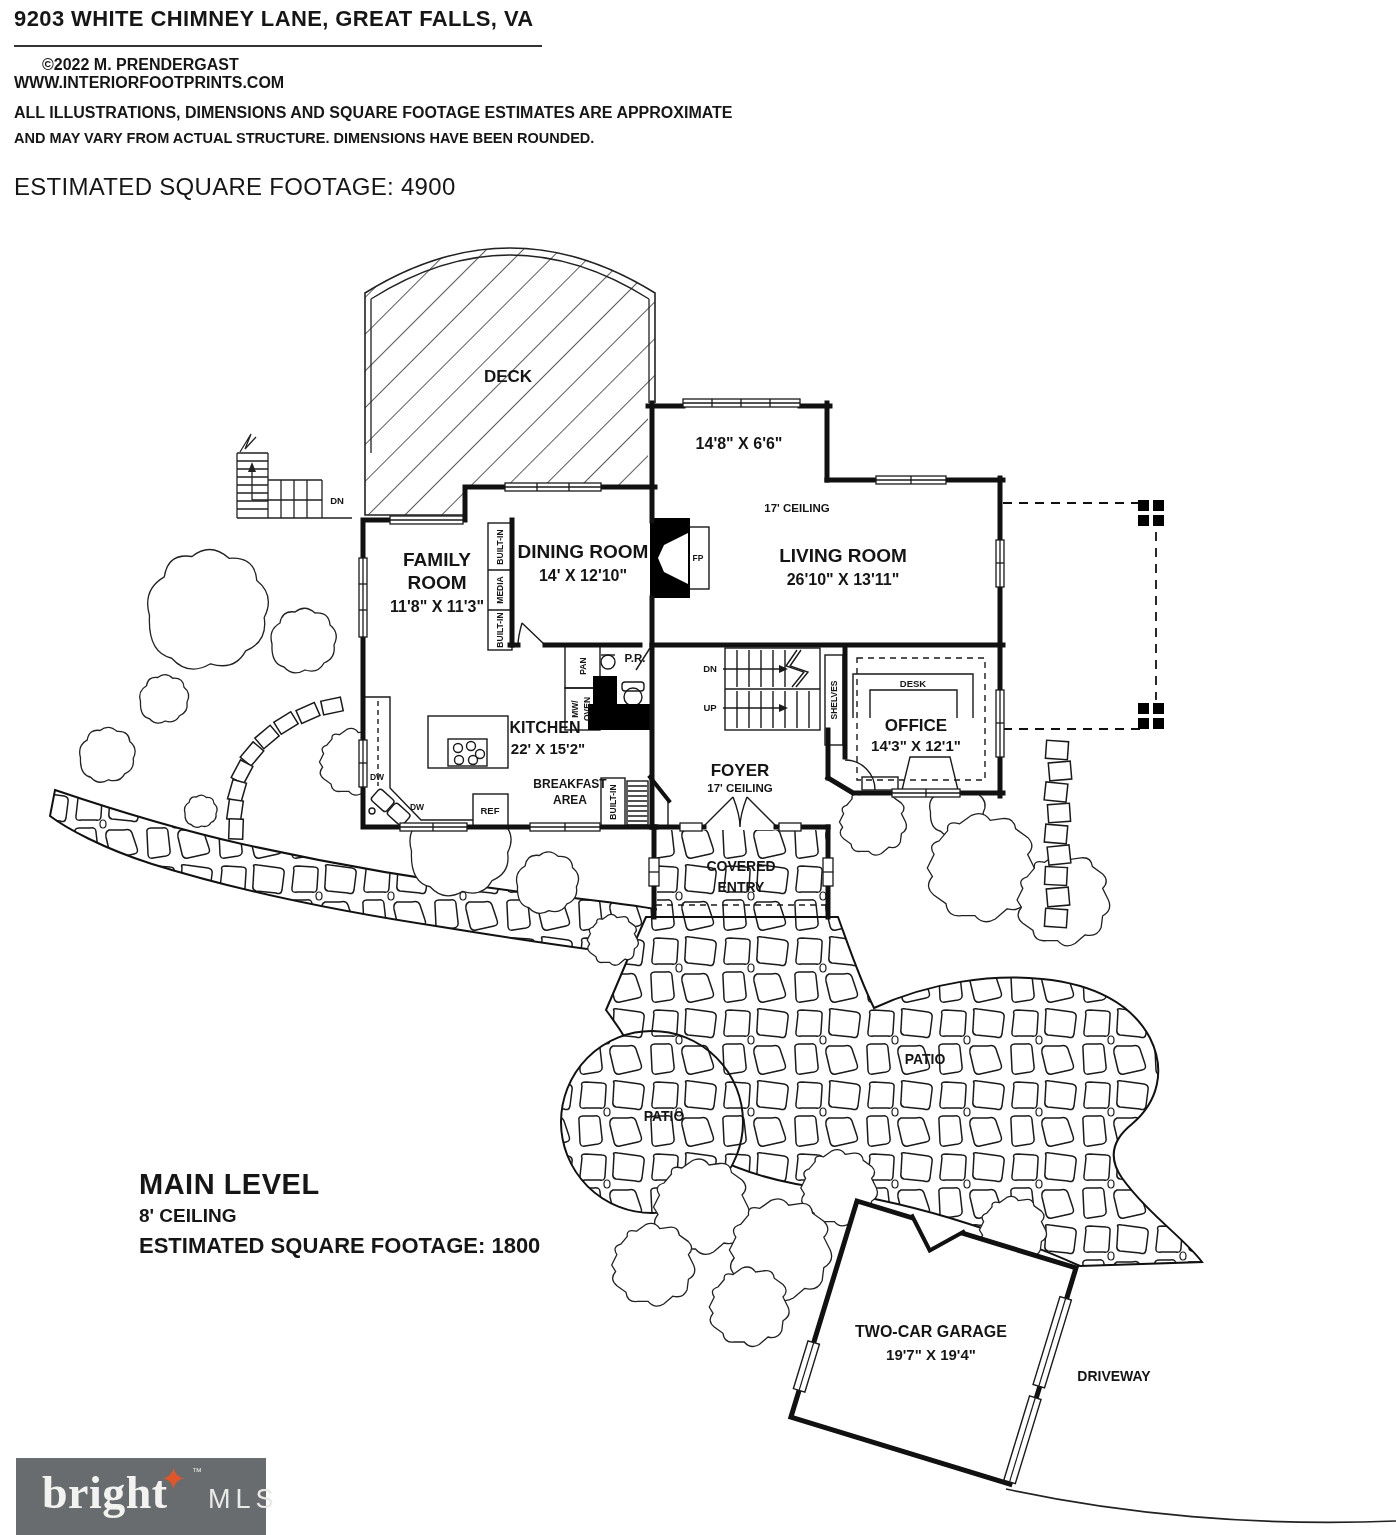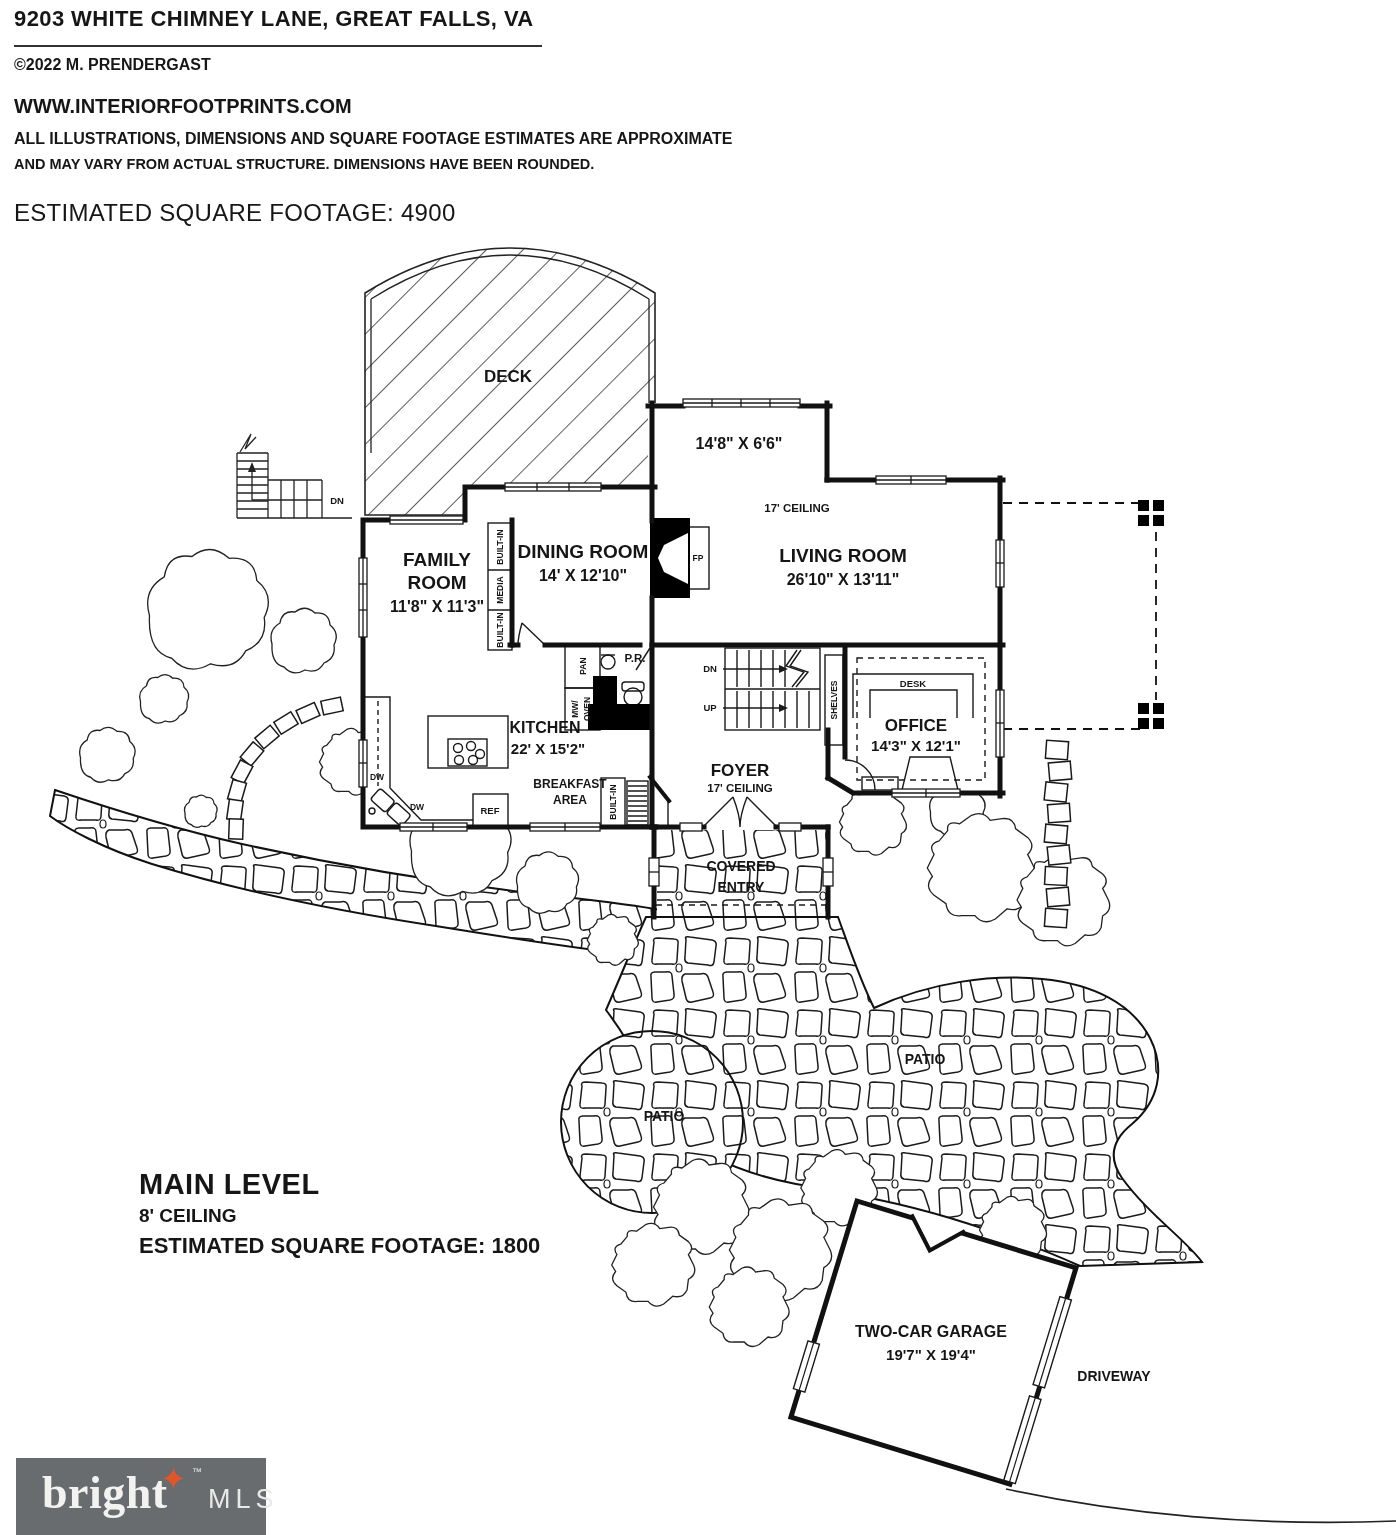--- a/index.html
+++ b/index.html
@@ -2,22 +2,22 @@
 <html><head>
 <meta charset="utf-8">
 <style>
   html,body{margin:0;padding:0;background:#fff;}
   .page{position:relative;width:1396px;height:1535px;background:#fff;overflow:hidden;
         font-family:"Liberation Sans",sans-serif;color:#161616;}
   .plan-svg{position:absolute;left:0;top:0;}
   .hdr{position:absolute;left:14px;top:6px;width:820px;}
   .hdr-title{font-size:22px;font-weight:700;letter-spacing:.4px;border-bottom:2.5px solid #333;
              display:inline-block;padding:0 8px 13px 0;white-space:nowrap;}
-  .hdr-copy{font-size:16px;font-weight:700;margin-top:9px;}
-  .hdr-web{font-size:20px;font-weight:700;margin-top:21px;}
+  .hdr-copy{font-size:16px;font-weight:700;margin-top:9px;margin-left:28px;}
+  .hdr-web{font-size:16px;font-weight:700;margin-top:0;}
   .hdr-d1{font-size:16px;font-weight:700;margin-top:12px;}
   .hdr-d2{font-size:14.5px;font-weight:700;margin-top:8px;}
   .hdr-sqft{font-size:24px;font-weight:400;margin-top:27px;letter-spacing:.3px;}
   .lvl{position:absolute;left:139px;top:1168px;}
   .lvl-name{font-size:29px;font-weight:700;letter-spacing:.5px;}
   .lvl-ceil{font-size:19px;font-weight:700;margin-top:4px;}
   .lvl-sqft{font-size:22px;font-weight:700;margin-top:6px;}
   .logo{position:absolute;left:16px;top:1458px;width:250px;height:77px;background:#696c6e;text-decoration:underline;}
   .logo-brand{position:absolute;left:26px;top:8px;font-family:"Liberation Serif",serif;
               font-size:46px;font-weight:600;color:#f2f2f0;letter-spacing:.5px;}

